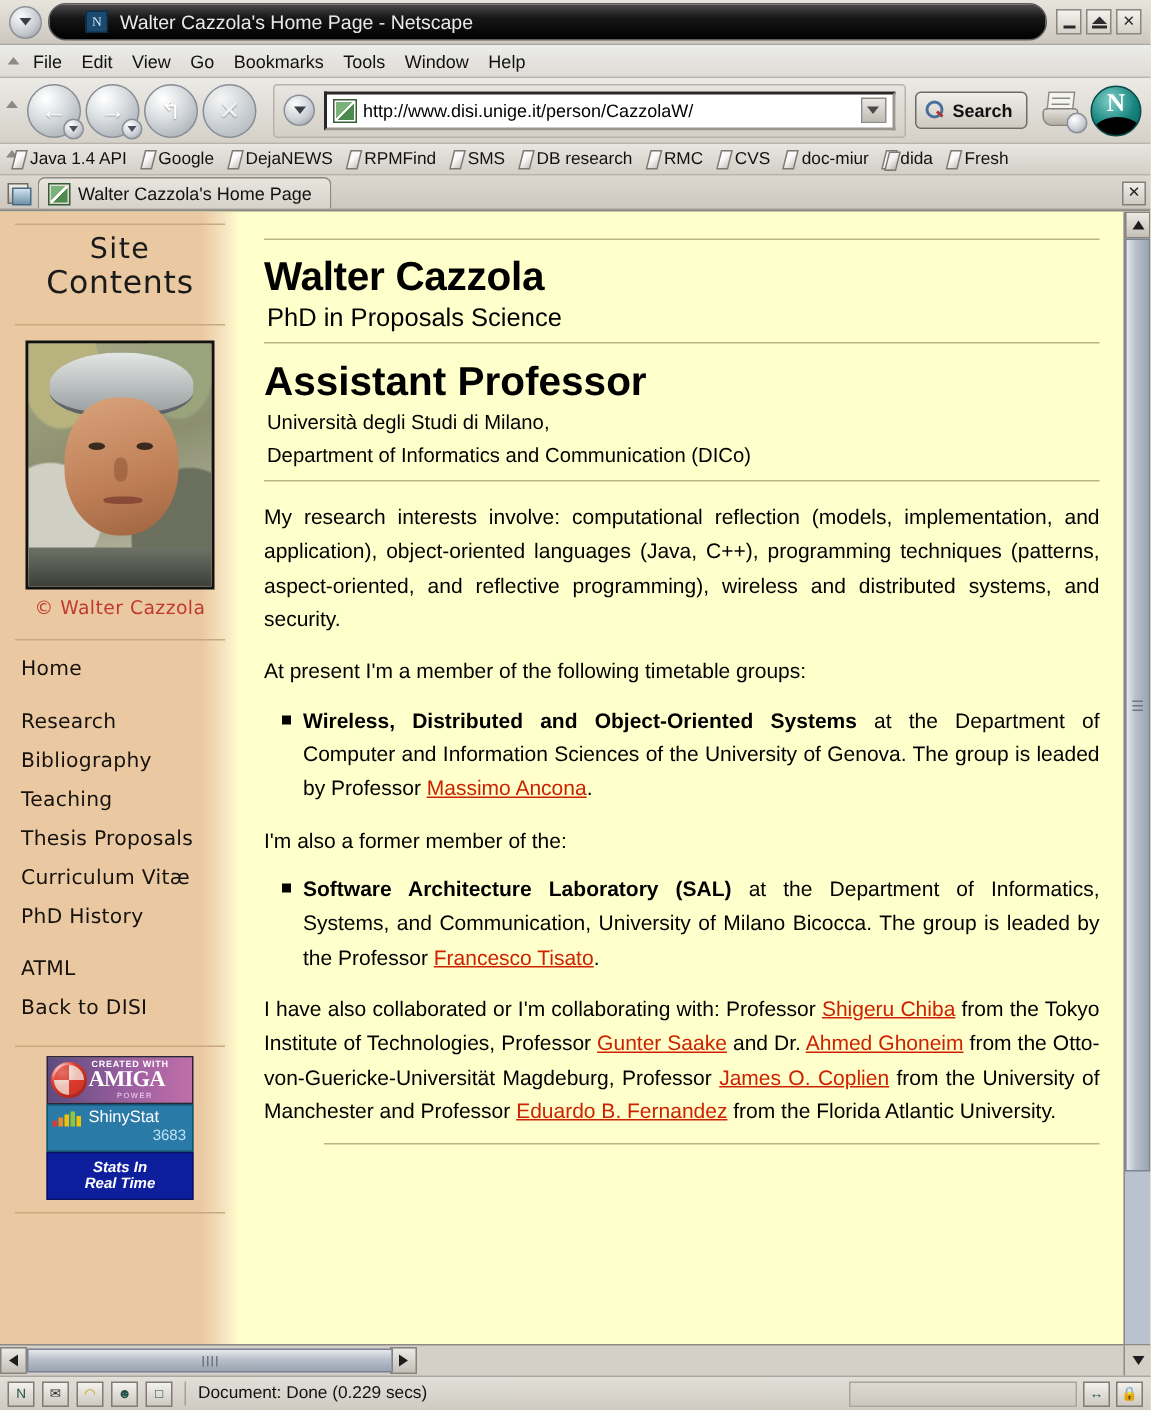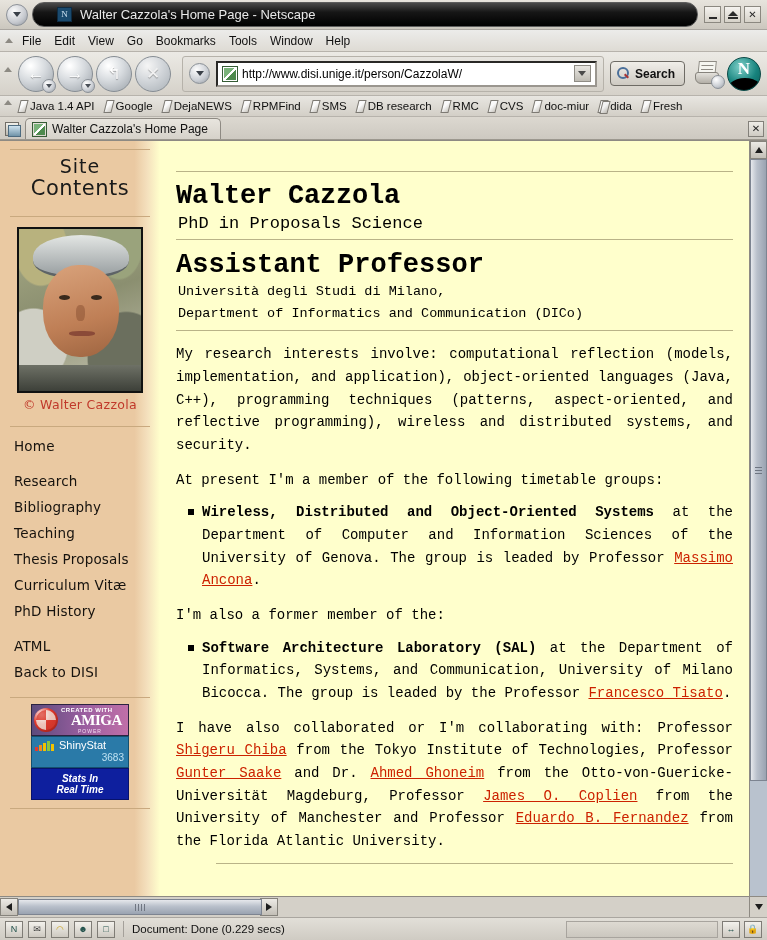--- a/index.html
+++ b/index.html
@@ -100,21 +100,21 @@
   .printbtn .drop2{position:absolute;right:-2px;bottom:0;width:12px;height:12px;border-radius:50%;
     background:radial-gradient(circle at 35% 30%,#fff,#c8ccd2 60%,#959ba1);border:1px solid #8a9097;}
   .nlogo{width:32px;height:32px;border-radius:50%;margin-right:6px;position:relative;overflow:hidden;
     background:radial-gradient(circle at 38% 28%, #7fd0c9, #17837d 55%, #0a5b57);border:1px solid #0a4a47;}
   .nlogo .nch{position:absolute;width:100%;top:2px;text-align:center;color:#fff;font-size:17px;
     font-family:"Liberation Serif",serif;font-weight:bold;line-height:1;}
   .nlogo .wave{position:absolute;left:-4px;bottom:-6px;width:42px;height:18px;background:#000;
     border-radius:50% 50% 0 0 / 100% 100% 0 0;}
 
   
-  .bkbar{height:20px;display:flex;align-items:center;gap:9px;padding-left:18px;overflow:hidden;
+  .bkbar{height:20px;display:flex;align-items:center;gap:9px;padding-left:8px;overflow:hidden;
     background:linear-gradient(#e8e6e1,#d3cfc7);border-bottom:1px solid #b7b3ac;position:relative;}
   .bkbar .grip{position:absolute;left:4px;top:4px;}
   .bkbar .grip i{display:block;width:0;height:0;border-left:4px solid transparent;
     border-right:4px solid transparent;border-bottom:5px solid #8d8a83;}
   .bk{display:flex;align-items:center;gap:3px;font-size:11.5px;color:#111;white-space:nowrap;}
   .bkicon{width:9px;height:12px;position:relative;flex:none;}
   .bkicon::before{content:"";position:absolute;left:1px;top:0;width:6px;height:11px;
     background:linear-gradient(130deg,#fafafa 40%,#c9c6bf);border:1px solid #7d7a74;
     transform:skewX(-14deg);}
   .bkicon.dbl::after{content:"";position:absolute;left:3px;top:1px;width:6px;height:11px;
@@ -179,38 +179,38 @@
   .navlist .gap{height:9px;}
   .banners{margin:6px auto 0 auto;width:98px;}
   .amiga{height:30px;position:relative;overflow:hidden;
     background:linear-gradient(90deg,#5d4b7d,#9b5fa0 55%,#c06fa8);border:1px solid #2b2340;}
   .amiga .ball{position:absolute;left:2px;top:3px;width:24px;height:24px;border-radius:50%;
     background:radial-gradient(circle at 32% 28%,#fff 4%,#e23a2e 40%,#8e1811);}
   .amiga .ball::after{content:"";position:absolute;inset:2px;border-radius:50%;
     background:repeating-conic-gradient(#f2f0e6 0 25%, #d93a2c 0 50%);opacity:.75;}
   .amiga .cw{position:absolute;left:29px;top:2px;font-size:6px;color:#fff;font-weight:bold;letter-spacing:.5px;}
   .amiga .am{position:absolute;left:27px;top:8px;font-family:"Liberation Serif",serif;font-size:15px;
-    font-weight:bold;color:#fff;letter-spacing:-.5px;line-height:1;margin-left:12px;}
+    font-weight:bold;color:#fff;letter-spacing:-.5px;line-height:1;}
   .amiga .pw{position:absolute;left:46px;top:23px;font-size:5px;color:#f3d9f0;letter-spacing:1px;}
   .shiny{height:30px;background:#2a7aa8;border:1px solid #15506f;position:relative;}
   .shiny .bars{position:absolute;left:3px;top:4px;display:flex;align-items:flex-end;gap:1px;height:10px;}
   .shiny .bars i{width:3px;background:#f2c200;}
   .shiny .bars i:nth-child(1){height:4px;background:#e23a2e;}
   .shiny .bars i:nth-child(2){height:6px;background:#f08c1e;}
   .shiny .bars i:nth-child(3){height:8px;}
   .shiny .bars i:nth-child(4){height:10px;background:#8cc63f;}
   .shiny .bars i:nth-child(5){height:7px;background:#f2c200;}
   .shiny .nm{position:absolute;left:27px;top:2px;font-size:11px;color:#fff;}
   .shiny .ct{position:absolute;right:4px;top:15px;font-size:10px;color:#bfe2f2;}
   .stats{height:30px;background:#0e1f9e;border:1px solid #08126b;color:#fff;display:flex;
     flex-direction:column;align-items:center;justify-content:center;font-size:10px;font-weight:bold;
     font-style:italic;line-height:1.15;}
 
-  .content{flex:1;padding:24px 16px 0 16px;overflow:hidden;color:#000;
-    font-family:Liberation Mono, monospace;}
+  .content{flex:1;padding:12px 16px 0 16px;overflow:hidden;color:#000;
+    font-family:Liberation Sans, sans-serif;}
   .hr{height:1px;background:#b9b388;margin:6px 0 10px 0;}
   .hr.short{margin:10px 0 10px 40px;}
   h1.name{font-size:27px;margin:0;font-weight:bold;letter-spacing:-.2px;line-height:1.1;}
   .sub{font-size:17px;margin:2px 0 0 2px;}
   h2.pos{font-size:27px;margin:4px 0 2px 0;font-weight:bold;}
   .aff{font-size:13.5px;margin:2px 0 0 2px;line-height:1.5;}
   p.body{font-size:14px;text-align:justify;margin:12px 0 0 0;line-height:1.62;}
   ul.grp{margin:10px 0 0 0;padding-left:26px;list-style:none;}
   ul.grp li{font-size:14px;text-align:justify;line-height:1.62;position:relative;}
   ul.grp li::before{content:"";position:absolute;left:-14px;top:8px;width:6px;height:6px;background:#000;}

